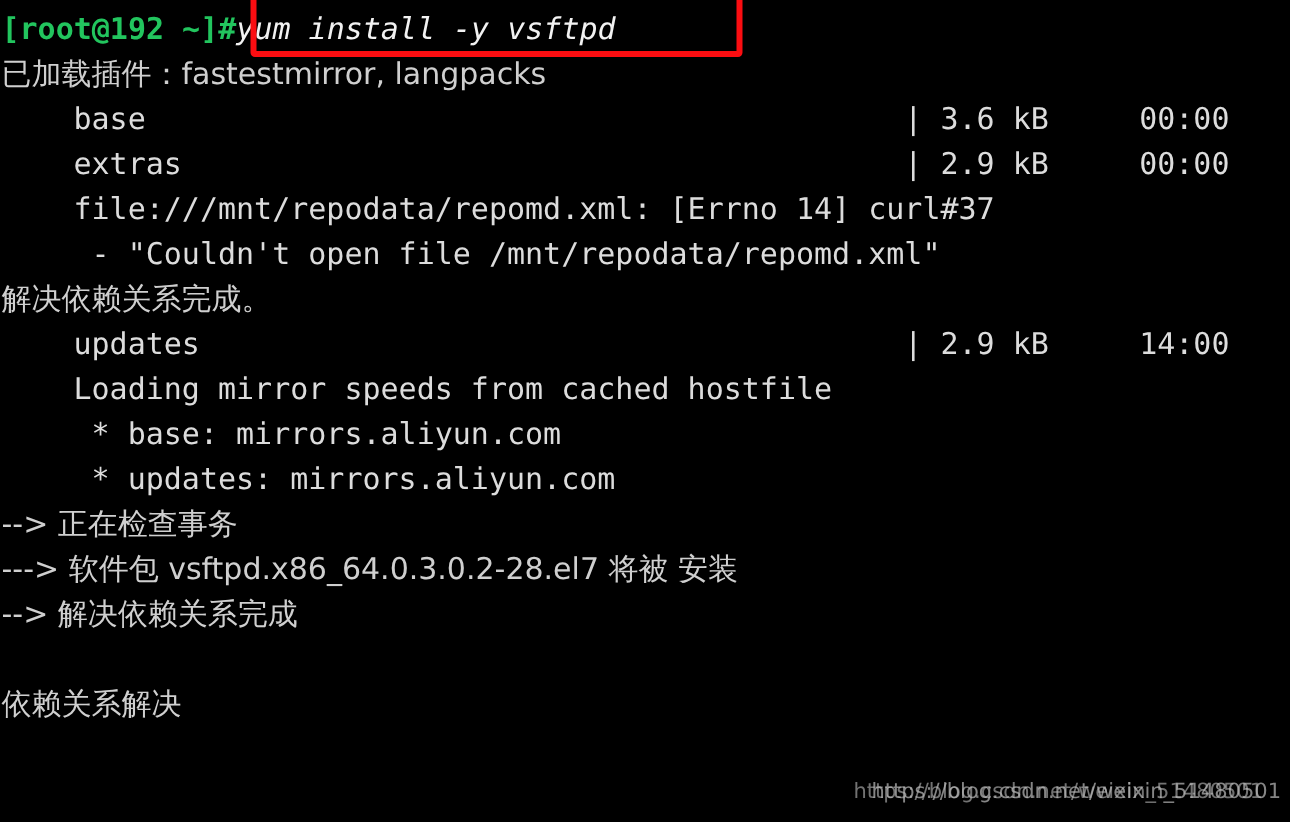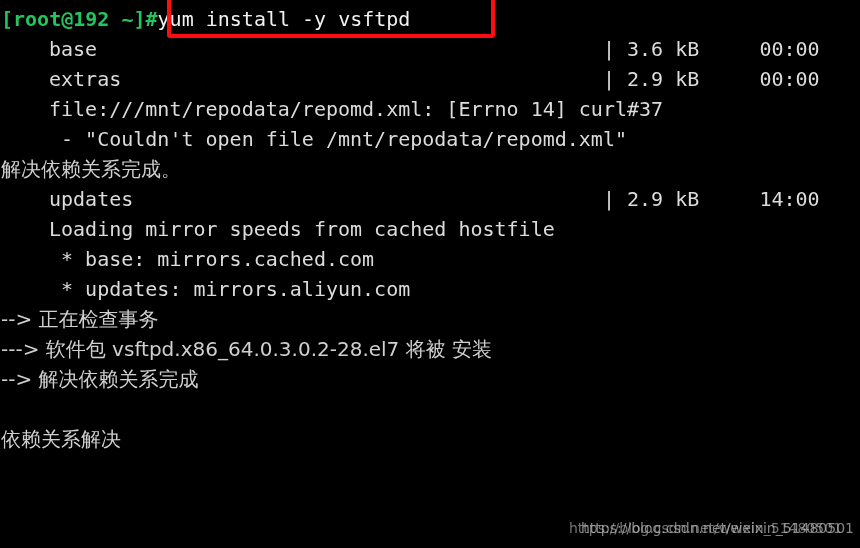--- a/index.html
+++ b/index.html
@@ -33,20 +33,21 @@
     white-space: pre;
     letter-spacing: 0px;
     padding-left: 1px;
   }
   .prompt-user {
     color: #22c55e;
     font-weight: bold;
   }
   .cmd {
     color: #f2f2f2;
+    font-style: italic;
   }
   .out {
     color: #dcdcdc;
   }
   .han {
     font-family: "DejaVu Sans", "Liberation Sans", sans-serif;
     font-size: 20px;
     color: #cfcfcf;
   }
   .mono {
@@ -99,28 +100,29 @@
 </style>
 </head>
 <body>
 
 <div id="terminal">
 
   <div class="screen">
 
     <div class="line"><span class="prompt-user">[root@192 ~]</span><span class="prompt-user">#</span><span class="cmd">yum install -y vsftpd</span></div>
 
+    <div class="line han">已加载插件：fastestmirror, langpacks</div>
     <div class="line out mono">base                                          | 3.6 kB     00:00</div>
     <div class="line out mono">extras                                        | 2.9 kB     00:00</div>
     <div class="line out mono">file:///mnt/repodata/repomd.xml: [Errno 14] curl#37</div>
     <div class="line out mono"> - "Couldn't open file /mnt/repodata/repomd.xml"</div>
     <div class="line han">解决依赖关系完成。</div>
     <div class="line out mono">updates                                       | 2.9 kB     14:00</div>
     <div class="line out mono">Loading mirror speeds from cached hostfile</div>
-    <div class="line out mono"> * base: mirrors.cached.com</div>
+    <div class="line out mono"> * base: mirrors.aliyun.com</div>
     <div class="line out mono"> * updates: mirrors.aliyun.com</div>
     <div class="line han">--&gt; 正在检查事务</div>
     <div class="line han">---&gt; 软件包 vsftpd.x86_64.0.3.0.2-28.el7 将被 安装</div>
     <div class="line han">--&gt; 解决依赖关系完成</div>
     <div class="line blank"></div>
     <div class="line han">依赖关系解决</div>
 
   </div>
 
   <div id="cmd-highlight-box"></div>

